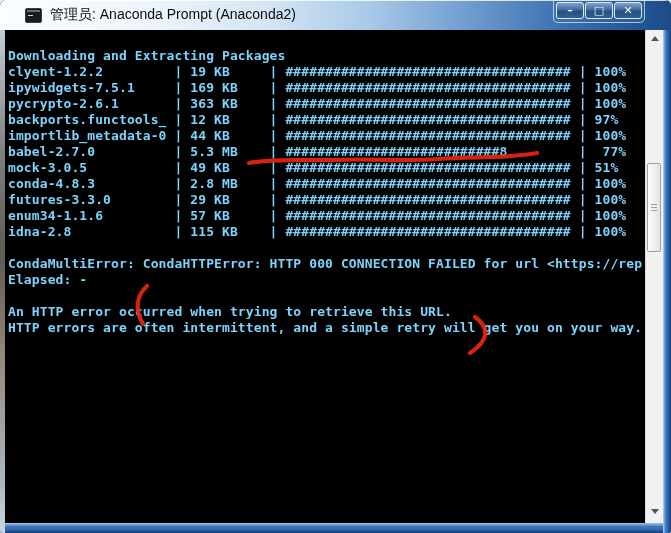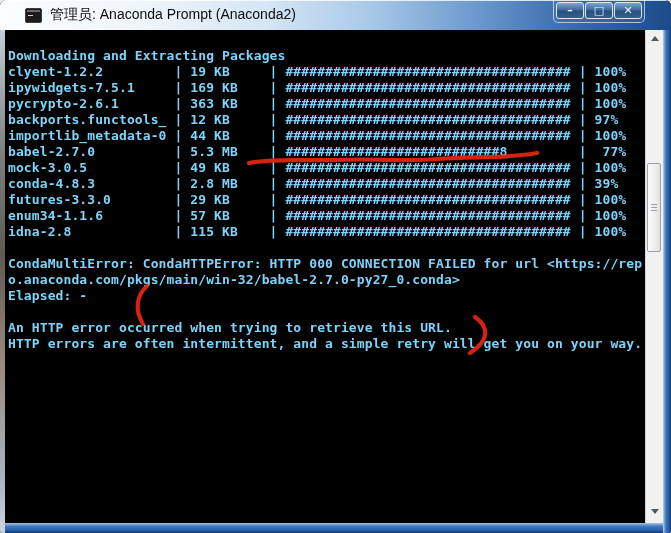--- a/index.html
+++ b/index.html
@@ -89,29 +89,28 @@
     <div class="body-area">
       <div class="console">
         <div class="row">Downloading and Extracting Packages</div>
         <div id="pkg-rows">
             <div class="row">clyent-1.2.2         | 19 KB     | #################################### | 100% </div>
             <div class="row">ipywidgets-7.5.1     | 169 KB    | #################################### | 100% </div>
             <div class="row">pycrypto-2.6.1       | 363 KB    | #################################### | 100% </div>
             <div class="row">backports.functools_ | 12 KB     | #################################### | 97% </div>
             <div class="row">importlib_metadata-0 | 44 KB     | #################################### | 100% </div>
             <div class="row">babel-2.7.0          | 5.3 MB    | ###########################8         |  77% </div>
-            <div class="row">mock-3.0.5           | 49 KB     | #################################### | 100% </div>
-            <div class="row">conda-4.8.3          | 2.8 MB    | #################################### | 39% </div>
+            <div class="row">mock-3.0.5           | 49 KB     | #################################### | 51% </div>
+            <div class="row">conda-4.8.3          | 2.8 MB    | #################################### | 100% </div>
             <div class="row">futures-3.3.0        | 29 KB     | #################################### | 100% </div>
             <div class="row">enum34-1.1.6         | 57 KB     | #################################### | 100% </div>
             <div class="row">idna-2.8             | 115 KB    | #################################### | 100% </div>
           </div>
         <div class="row blank">&nbsp;</div>
         <div class="row">CondaMultiError: CondaHTTPError: HTTP 000 CONNECTION FAILED for url &lt;https://rep</div>
-        <div class="row">o.anaconda.com/pkgs/main/win-32/babel-2.7.0-py27_0.conda&gt;</div>
         <div class="row">Elapsed: -</div>
         <div class="row blank">&nbsp;</div>
         <div class="row">An HTTP error occurred when trying to retrieve this URL.</div>
         <div class="row">HTTP errors are often intermittent, and a simple retry will get you on your way.</div>
         <div class="row blank">&nbsp;</div>
         <div class="row blank">&nbsp;</div>
         <div class="row blank">&nbsp;</div>
         <div class="row blank">&nbsp;</div>
       </div>
 

